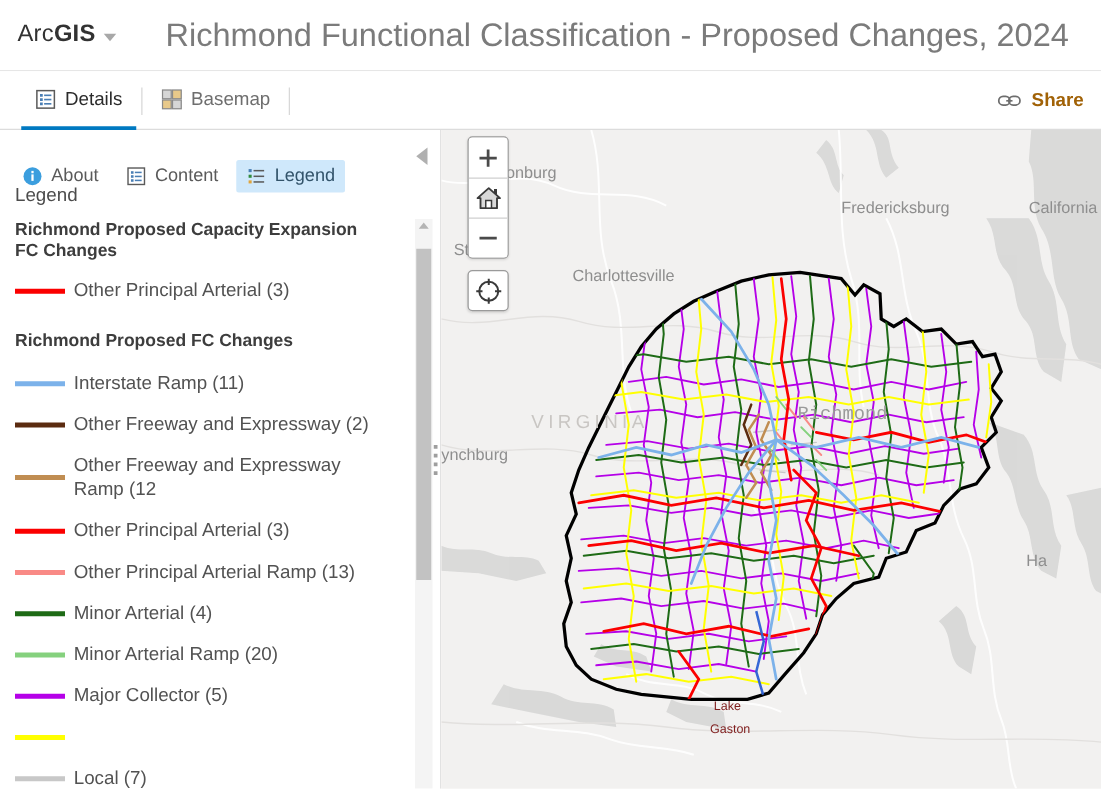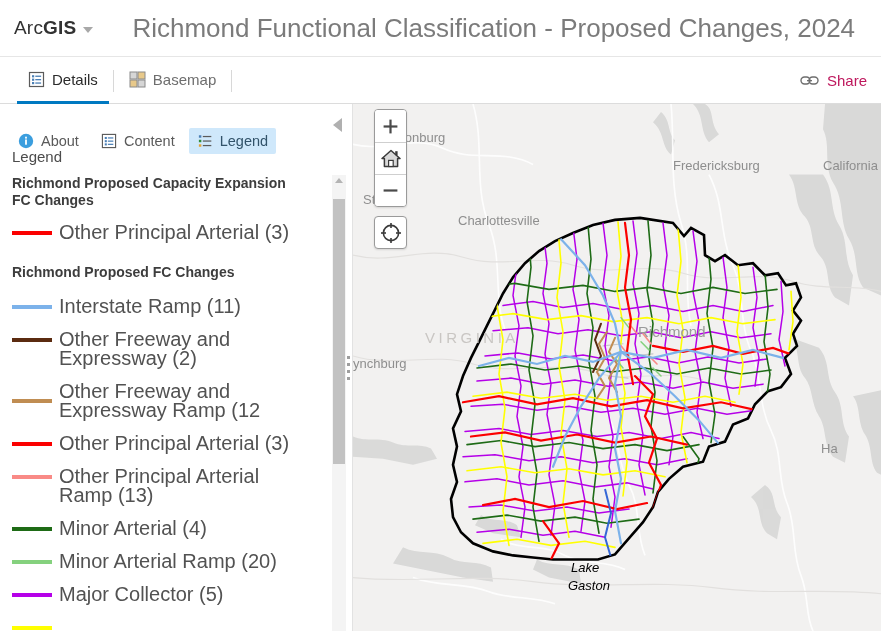--- a/index.html
+++ b/index.html
@@ -58,22 +58,23 @@
     border-bottom: 3px solid transparent;
     margin-bottom: -1px;
   }
   .tool.active { color: #2b2b2b; border-bottom-color: #0079c1; }
   .tool-sep {
     width: 1px; background: #d8d8d8; margin: 12px 4px; align-self: stretch;
     height: 22px; margin-top: 13px;
   }
   .share {
     margin-left: auto; display: flex; align-items: center; gap: 8px;
-    padding: 0 14px 0 0; font-size: 15px; color: #be185d; cursor: pointer;
+    padding: 0 14px 0 0; font-size: 15px; color: #a16207; cursor: pointer;
     align-self: center;
+    font-weight: bold;
   }
   
   .ico { display: inline-block; line-height: 0; }
   .ico svg { display: block; }
 
   
   .body {
     flex: 1; display: flex; min-height: 0; position: relative;
   }
   .panel {
@@ -119,21 +120,21 @@
   .lg-group.second { margin-top: 22px; margin-bottom: 16px; }
   .lg-item {
     display: flex; align-items: flex-start; gap: 0;
     margin-bottom: 14px; line-height: 19px;
   }
   .swatch-wrap {
     width: 47px; min-width: 47px; display: flex; align-items: center;
     height: 19px;
   }
   .swatch { width: 40px; height: 4px; border-radius: 0; }
-  .lg-label { font-size: 20px; color: #525252; max-width: 250px; }
+  .lg-label { font-size: 15px; color: #525252; max-width: 250px; }
   .lg-item.wrap .swatch-wrap { align-items: center; height: 38px; }
 
   
   .vscroll {
     position: absolute; right: 6px; top: 0; width: 14px; bottom: 0;
     background: #f4f4f4;
   }
   .vscroll .arrow-up {
     position: absolute; top: 3px; left: 3px;
     width: 0; height: 0;
@@ -180,22 +181,22 @@
     display: flex; align-items: center; justify-content: center; cursor: pointer;
     box-shadow: 0 1px 2px rgba(0,0,0,.12);
   }
   .maplabel {
     position: absolute; font-size: 13px; color: #8e8e8e;
     white-space: nowrap; pointer-events: none;
   }
   .maplabel.state {
     font-size: 15px; letter-spacing: 3.5px; color: #c9c6c3;
   }
-  .maplabel.city-major { font-size: 15px; color: #9a9a9a; }
-  .maplabel.water { font-style: italic; color: #000000; font-size: 13px; }
+  .maplabel.city-major { font-size: 15px; color: #9a9a9a; font-family: Liberation Mono, monospace; }
+  .maplabel.water { color: #7f1d1d; font-size: 10px; }
 </style>
 </head>
 <body>
 
 <div id="app">
 
   <div class="topbar">
     <div class="brand">
       <span><span class="arc">Arc</span><span class="gis">GIS</span></span>
       <span class="caret-down"></span>

